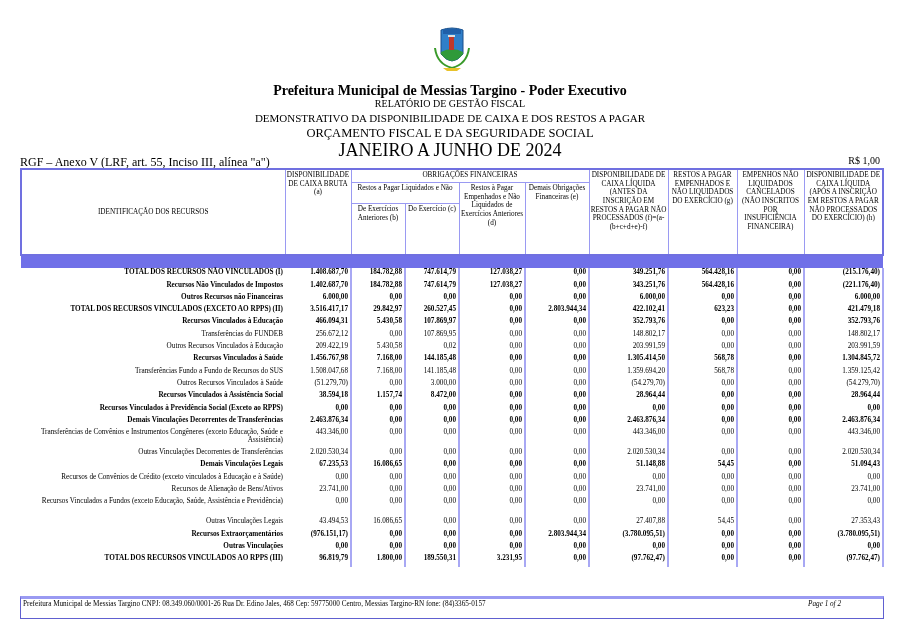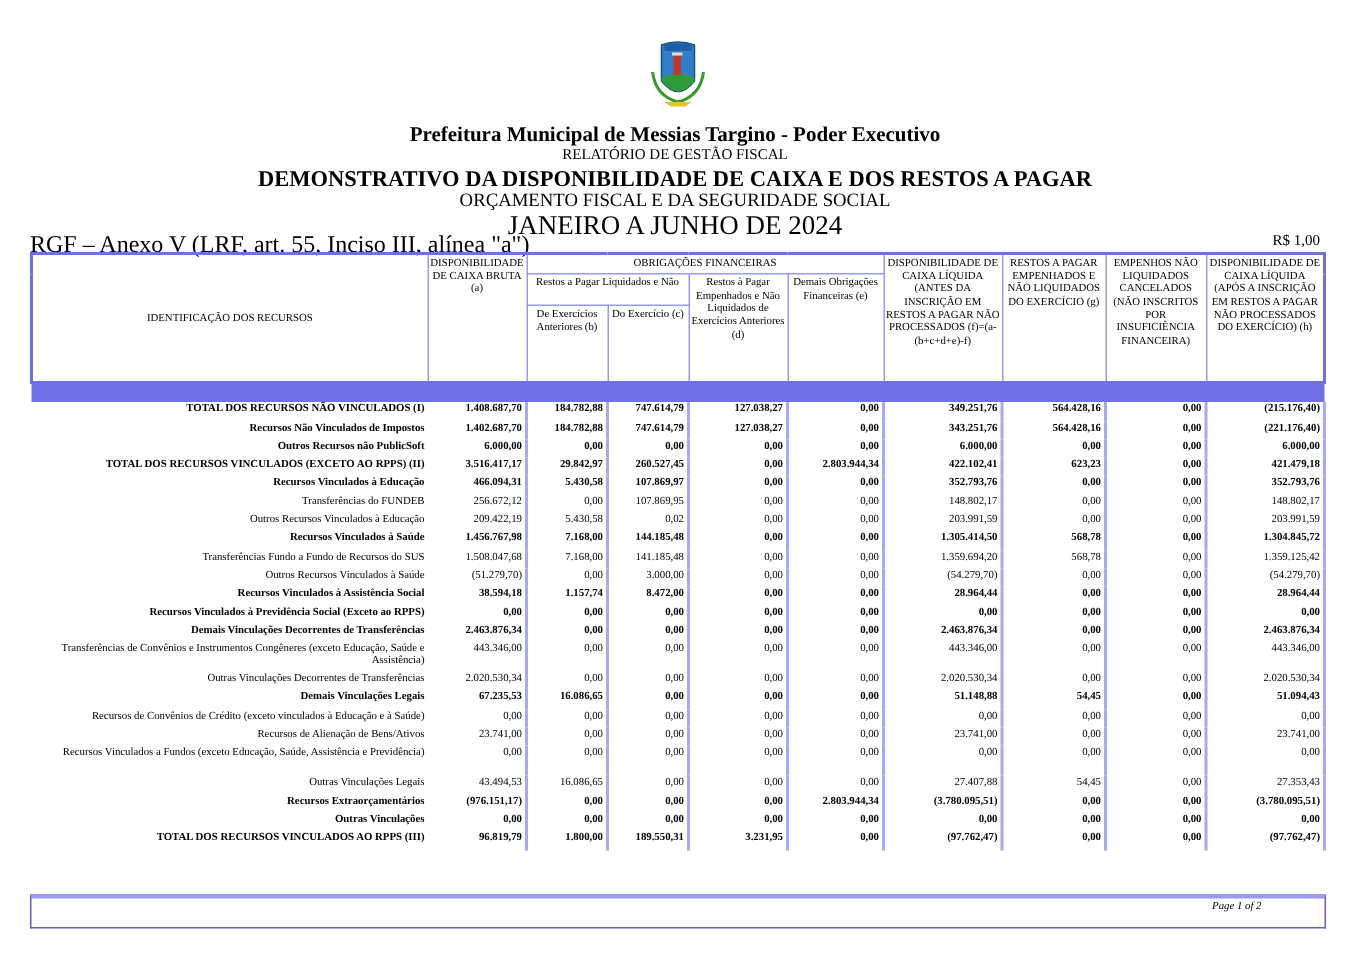--- a/index.html
+++ b/index.html
@@ -2,24 +2,24 @@
 <html><head>
 <meta charset="utf-8">
 <style>
   html, body { margin:0; padding:0; background:#ffffff; }
   body { width:900px; height:637px; position:relative; overflow:hidden;
          font-family:"Liberation Serif", serif; color:#000; }
   .logo { position:absolute; left:427px; top:24px; width:50px; height:50px; }
   .hdr { position:absolute; left:0; width:900px; text-align:center; }
   .h1 { top:83px; font-size:14px; font-weight:bold; }
   .h2 { top:98px; font-size:10px; }
-  .h3 { top:112px; font-size:15px; font-weight:bold;text-align:center; }
+  .h3 { top:112px; font-size:11px; font-weight:normal;text-align:center; }
   .h4 { top:126px; font-size:12.5px; }
   .h5 { top:140px; font-size:18px; }
-  .annex { position:absolute; left:20px; top:155px; font-size:16px; }
+  .annex { position:absolute; left:20px; top:155px; font-size:12px; }
   .unit { position:absolute; right:20px; top:155px; font-size:10px; }
 
   table.rep { position:absolute; left:20px; top:168px; width:862px;
               border-collapse:collapse; table-layout:fixed; font-size:7.2px; }
   table.rep th { border:1.5px solid #9a9af2; font-weight:normal; text-align:center;
                  vertical-align:top; padding:1px 1px; line-height:1.2; }
   table.rep thead tr.r1 th { height:10px; }
   table.rep thead { border:2px solid #7070e0; }
   tr.sep td { height:3px; padding:0; background:#7070e8; border:none; }
   table.rep td { padding:0 2px; height:12.3px; line-height:1.15; vertical-align:top; }
@@ -111,21 +111,21 @@
         <td class="num">184.782,88</td>
         <td class="num">747.614,79</td>
         <td class="num">127.038,27</td>
         <td class="num">0,00</td>
         <td class="num">343.251,76</td>
         <td class="num">564.428,16</td>
         <td class="num">0,00</td>
         <td class="num">(221.176,40)</td>
       </tr>
       <tr class="l1 b">
-        <td class="lbl">Outros Recursos não PublicSoft</td>
+        <td class="lbl">Outros Recursos não Financeiras</td>
         <td class="num">6.000,00</td>
         <td class="num">0,00</td>
         <td class="num">0,00</td>
         <td class="num">0,00</td>
         <td class="num">0,00</td>
         <td class="num">6.000,00</td>
         <td class="num">0,00</td>
         <td class="num">0,00</td>
         <td class="num">6.000,00</td>
       </tr>
@@ -366,14 +366,15 @@
         <td class="num">0,00</td>
         <td class="num">(97.762,47)</td>
         <td class="num">0,00</td>
         <td class="num">0,00</td>
         <td class="num">(97.762,47)</td>
       </tr>
     </tbody>
 </table>
 
 <div class="footer">
+  <div>Prefeitura Municipal de Messias Targino CNPJ: 08.349.060/0001-26 Rua Dr. Edino Jales, 468 Cep: 59775000 Centro, Messias Targino-RN fone: (84)3365-0157</div>
   <div class="pg">Page 1 of 2</div>
 </div>
 
 </body></html>

